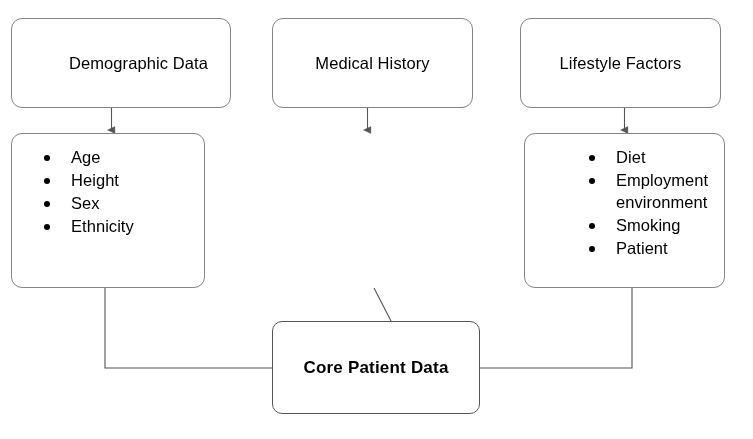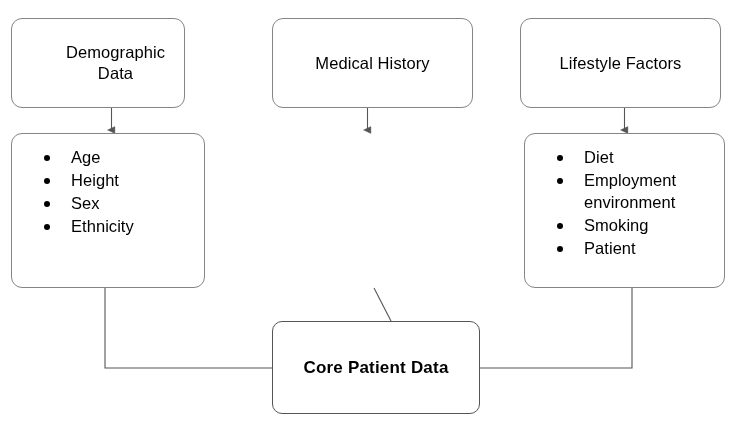--- a/index.html
+++ b/index.html
@@ -100,21 +100,21 @@
     <line x1="367.5" y1="108" x2="367.5" y2="130" stroke="#555555" stroke-width="1.1" marker-end="url(#arrowhead)"></line>
     <line x1="624.5" y1="108" x2="624.5" y2="130" stroke="#555555" stroke-width="1.1" marker-end="url(#arrowhead)"></line>
 
     <polyline points="105,288 105,368 272,368" fill="none" stroke="#555555" stroke-width="1.1"></polyline>
 
     <line x1="374" y1="288" x2="391" y2="321" stroke="#555555" stroke-width="1.1"></line>
 
     <polyline points="632,288 632,368 480,368" fill="none" stroke="#555555" stroke-width="1.1"></polyline>
   </svg>
 
-  <div class="node rounded-node title-node" style="left:11px; top:18px; width:174px; height:90px;padding-left:35px;">
+  <div class="node rounded-node title-node" style="left:11px; top:18px; width:220px; height:90px;padding-left:35px;">
     <span class="title-text">Demographic Data</span>
   </div>
 
   <div class="node rounded-node title-node" style="left:272px; top:18px; width:201px; height:90px;">
     <span class="title-text">Medical History</span>
   </div>
 
   <div class="node rounded-node title-node" style="left:520px; top:18px; width:201px; height:90px;">
     <span class="title-text">Lifestyle Factors</span>
   </div>
@@ -122,21 +122,21 @@
   <div class="node rounded-node list-node" style="left:11px; top:133px; width:194px; height:155px;">
     <ul class="bullet-list">
       <li class="bullet-item">Age</li>
       <li class="bullet-item">Height</li>
       <li class="bullet-item">Sex</li>
       <li class="bullet-item">Ethnicity</li>
     </ul>
   </div>
 
 
-  <div class="node rounded-node list-node" style="left:524px; top:133px; width:201px; height:155px;">
+  <div class="node rounded-node list-node" style="left:524px; top:133px; width:201px; height:155px;padding-left:32px;">
     <ul class="bullet-list">
       <li class="bullet-item">Diet</li>
       <li class="bullet-item" style="width:112px;">Employment environment</li>
       <li class="bullet-item">Smoking</li>
       <li class="bullet-item">Patient</li>
     </ul>
   </div>
 
   <div class="node core-node" style="left:272px; top:321px; width:208px; height:93px;">
     <span class="core-text">Core Patient Data</span>

